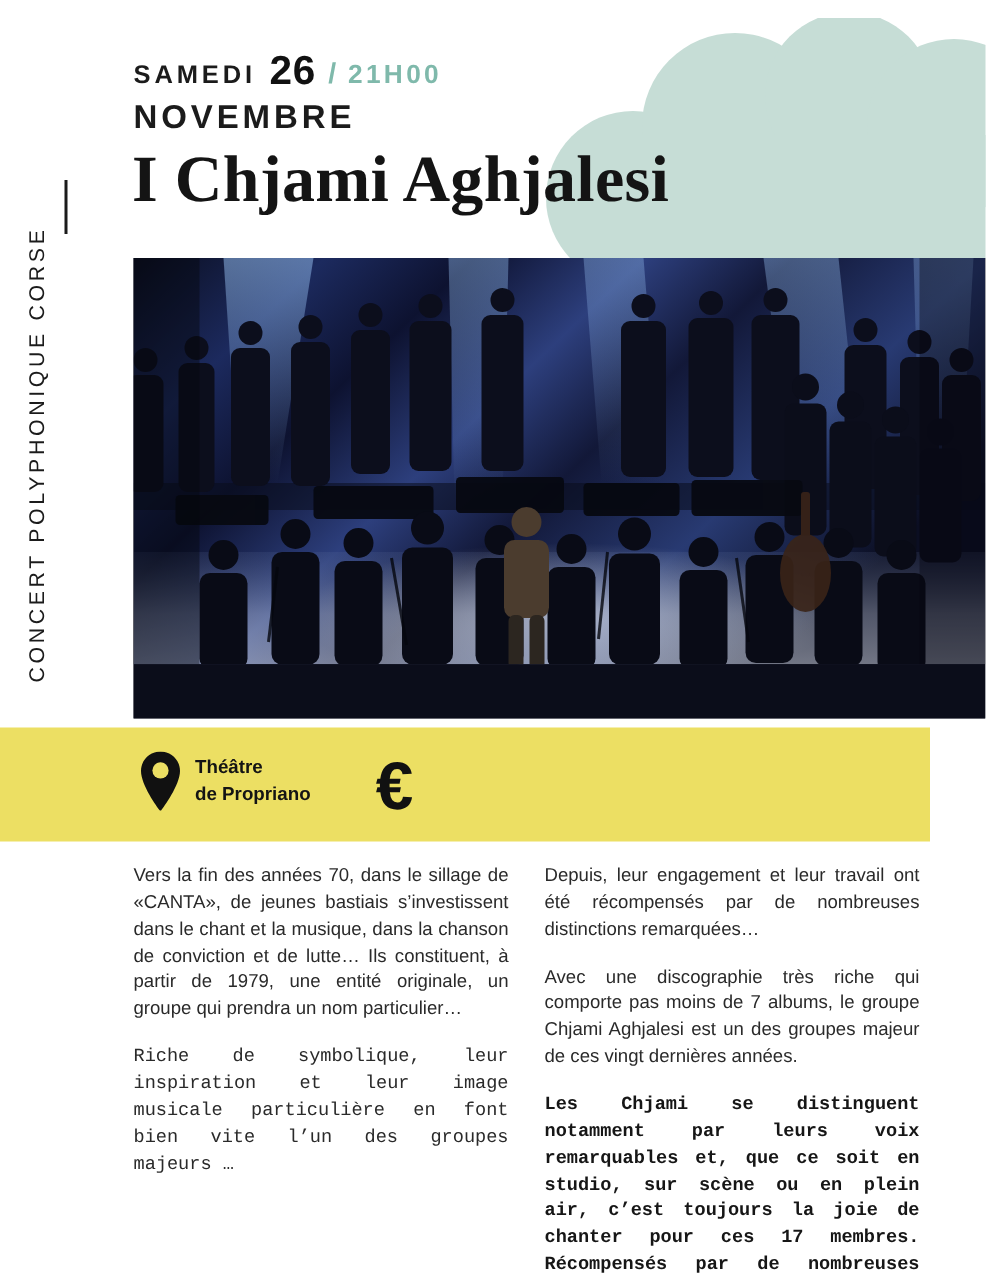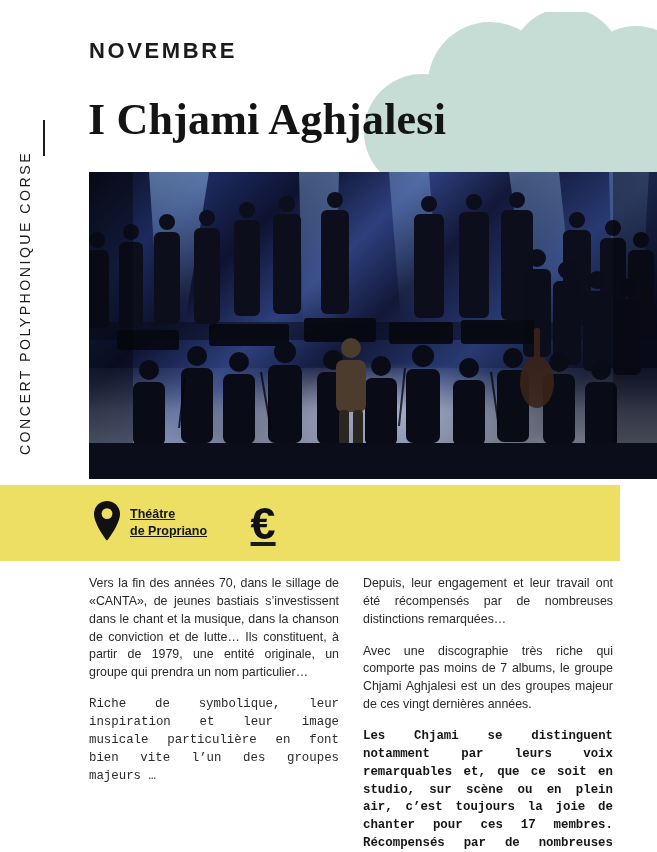--- a/index.html
+++ b/index.html
@@ -165,22 +165,21 @@
   }
   .band-inner {
     position: absolute;
     left: 94px;
     top: 16px;
     display: flex;
     align-items: flex-start;
   }
   .info-item {
     display: flex;
-    align-items: flex-end;
-    text-decoration: underline;
+    align-items: center;
   }
   .info-item.venue { margin-right: 36px; }
   .icon-pin { width: 26px; height: 40px; margin-right: 10px; flex: none; }
   .icon-euro {
     width: 40px; height: 44px; margin-right: 10px; flex: none;
     display: flex; align-items: center; justify-content: center;
   }
   .icon-euro span {
     font-family: "Liberation Sans", sans-serif;
     font-size: 45px;
@@ -235,20 +234,26 @@
       </g>
     </svg>
   </div>
 
   <div class="spine">
     <div class="spine-rule"></div>
     <div class="spine-text">CONCERT POLYPHONIQUE CORSE</div>
   </div>
 
   <div class="datebar">
+    <div class="dateline-1">
+      <span class="day-word">SAMEDI</span>
+      <span class="day-num">26</span>
+      <span class="slash">/</span>
+      <span class="hour">21H00</span>
+    </div>
     <div class="dateline-2">NOVEMBRE</div>
   </div>
 
   <div class="title">I Chjami Aghjalesi</div>
 
   <div class="photo-wrap">
     <div class="photo">
       <svg width="568" height="271" viewBox="0 0 568 271" aria-hidden="true">
         <defs>
           <linearGradient id="bg" x1="0" y1="0" x2="1" y2="0.5">

